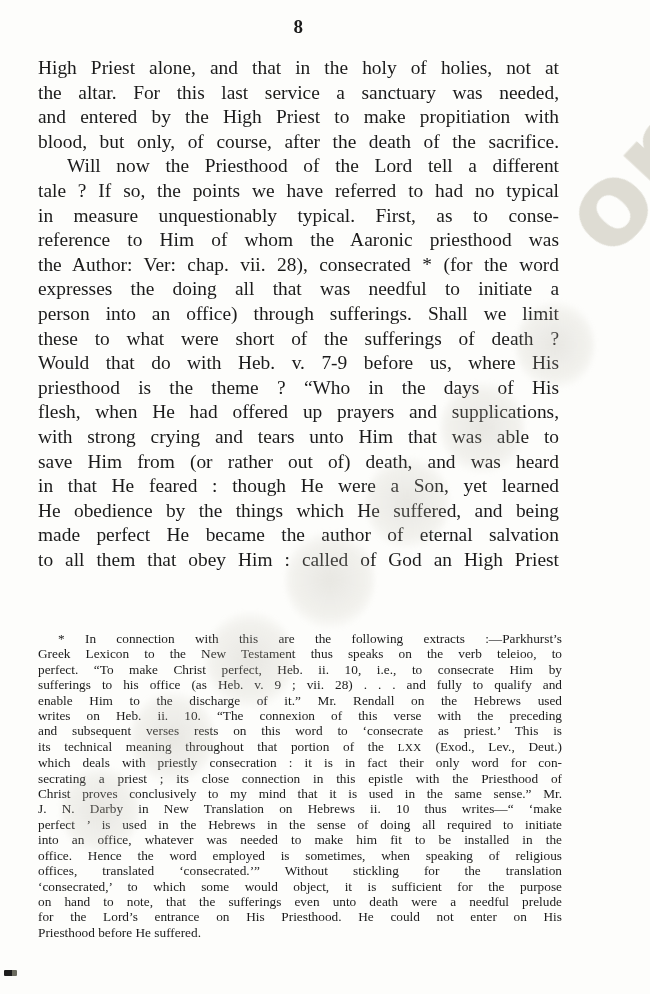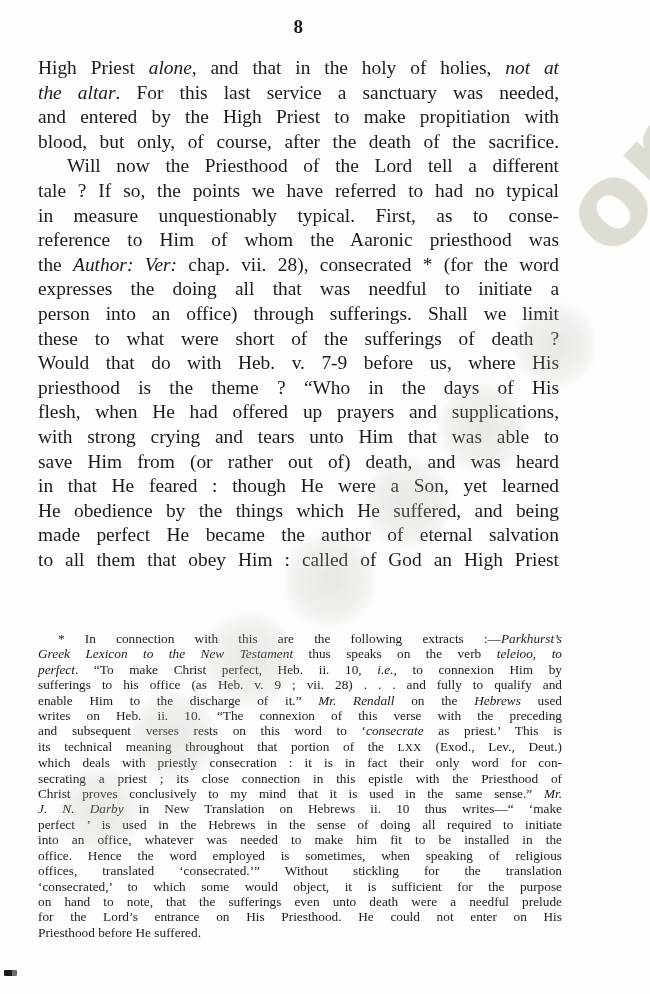--- a/index.html
+++ b/index.html
@@ -27,21 +27,21 @@
     position:absolute; left:38px; top:631px; width:524px;
     font-size:13.3px; line-height:15.4px;
   }
   .line {
     text-align:justify;
     text-align-last:justify;
   }
   .line.last { text-align-last:left; }
   .body-text .line.indent { text-indent:29px; }
   .footnote .line.indent { text-indent:20px; }
-  .it { font-style:italic; }
+  .it { }
   .sc { font-size:0.82em; letter-spacing:0.6px; }
 
   
   .watermark {
     position:absolute; left:540px; top:196px;
     font-family:"DejaVu Sans", sans-serif;
     font-weight:bold; font-size:112px; line-height:1;
     color:rgba(178,174,156,0.42);
     transform:rotate(-47deg); transform-origin:left top;
     white-space:nowrap;
@@ -87,21 +87,21 @@
       <div class="line"><span>save Him from (or rather out of) death, and was heard</span></div>
       <div class="line"><span>in that He feared : though He were a Son, yet learned</span></div>
       <div class="line"><span>He obedience by the things which He suffered, and being</span></div>
       <div class="line"><span>made perfect He became the author of eternal salvation</span></div>
       <div class="line"><span>to all them that obey Him : called of God an High Priest</span></div>
     </div>
 
   <div class="footnote">
       <div class="line indent"><span>* In connection with this are the following extracts :—</span><span class="it">Parkhurst’s</span></div>
       <div class="line"><span class="it">Greek Lexicon to the New Testament</span><span> thus speaks on the verb </span><span class="it">teleioo, to</span></div>
-      <div class="line"><span class="it">perfect</span><span>.  “To make Christ perfect, Heb. ii. 10, </span><span class="it">i.e.</span><span>, to connexion Him by</span></div>
+      <div class="line"><span class="it">perfect</span><span>.  “To make Christ perfect, Heb. ii. 10, </span><span class="it">i.e.</span><span>, to consecrate Him by</span></div>
       <div class="line"><span>sufferings to his office (as Heb. v. 9 ; vii. 28) . . . and fully to qualify and</span></div>
       <div class="line"><span>enable Him to the discharge of it.”  </span><span class="it">Mr. Rendall</span><span> on the </span><span class="it">Hebrews</span><span> used</span></div>
       <div class="line"><span>writes on Heb. ii. 10.  “The connexion of this verse with the preceding</span></div>
       <div class="line"><span>and subsequent verses rests on this word to ‘</span><span class="it">consecrate</span><span> as priest.’  This is</span></div>
       <div class="line"><span>its technical meaning throughout that portion of the </span><span class="sc">LXX</span><span> (Exod., Lev., Deut.)</span></div>
       <div class="line"><span>which deals with priestly consecration : it is in fact their only word for con-</span></div>
       <div class="line"><span>secrating a priest ; its close connection in this epistle with the Priesthood of</span></div>
       <div class="line"><span>Christ proves conclusively to my mind that it is used in the same sense.”  </span><span class="it">Mr.</span></div>
       <div class="line"><span class="it">J. N. Darby</span><span> in New Translation on Hebrews ii. 10 thus writes—“ ‘make</span></div>
       <div class="line"><span>perfect ’ is used in the Hebrews in the sense of doing all required to initiate</span></div>

